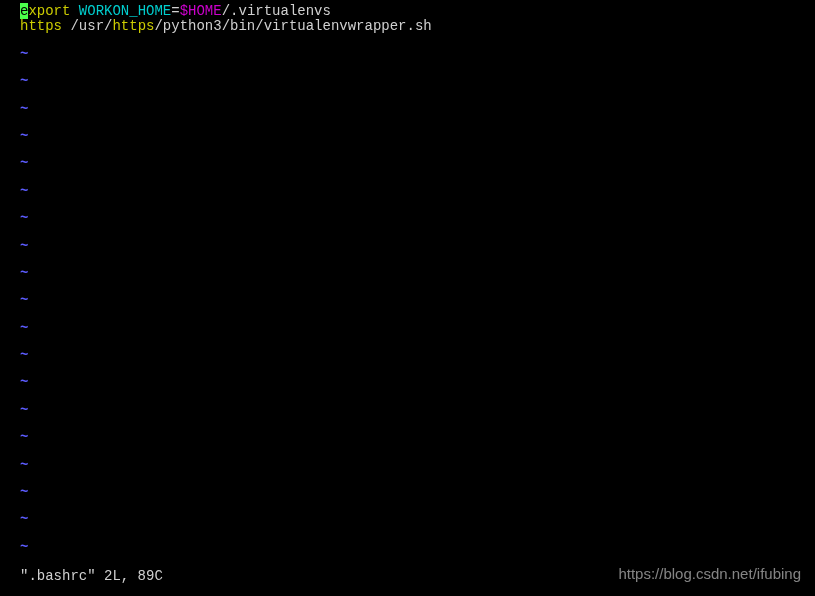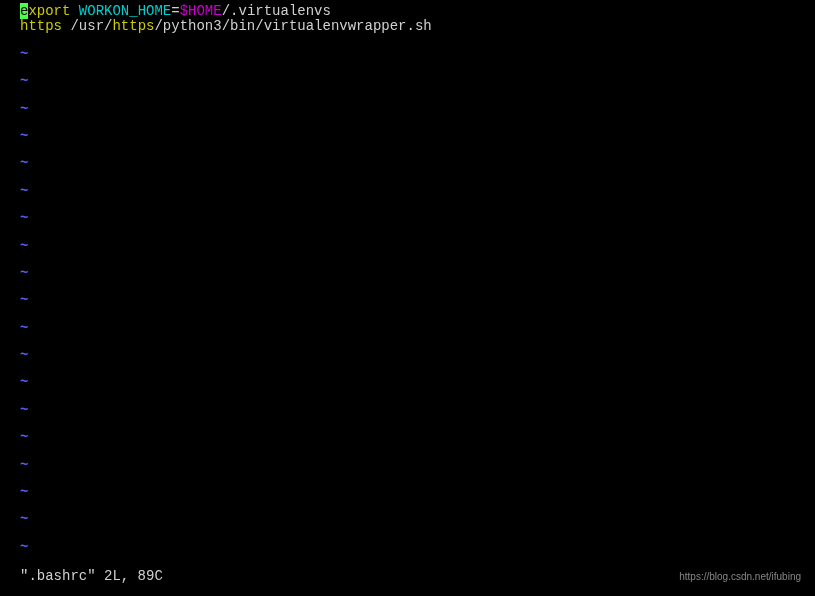--- a/index.html
+++ b/index.html
@@ -49,21 +49,21 @@
     .status-line {
       color: #d0d0d0;
       margin-top: 14px;
     }
     .watermark {
       position: absolute;
       bottom: 14px;
       right: 14px;
       color: rgba(220, 220, 220, 0.6);
       font-family: 'Arial', sans-serif;
-      font-size: 10px;
+      font-size: 15px;
     }
   </style>
 </head>
 <body>
 
 <div class="editor">
   <div class="line"><span class="cursor-char">e</span><span class="keyword-yellow">xport</span><span> </span><span class="var-cyan">WORKON_HOME</span><span class="text-white">=</span><span class="var-magenta">$HOME</span><span class="text-white">/.virtualenvs</span></div>
   <div class="line"><span class="keyword-yellow">https</span><span> </span><span class="text-white">/usr/</span><span class="keyword-yellow">https</span><span class="text-white">/python3/bin/virtualenvwrapper.sh</span></div>
   <div id="tilde-container">
       <div class="line tilde-line">~</div>

